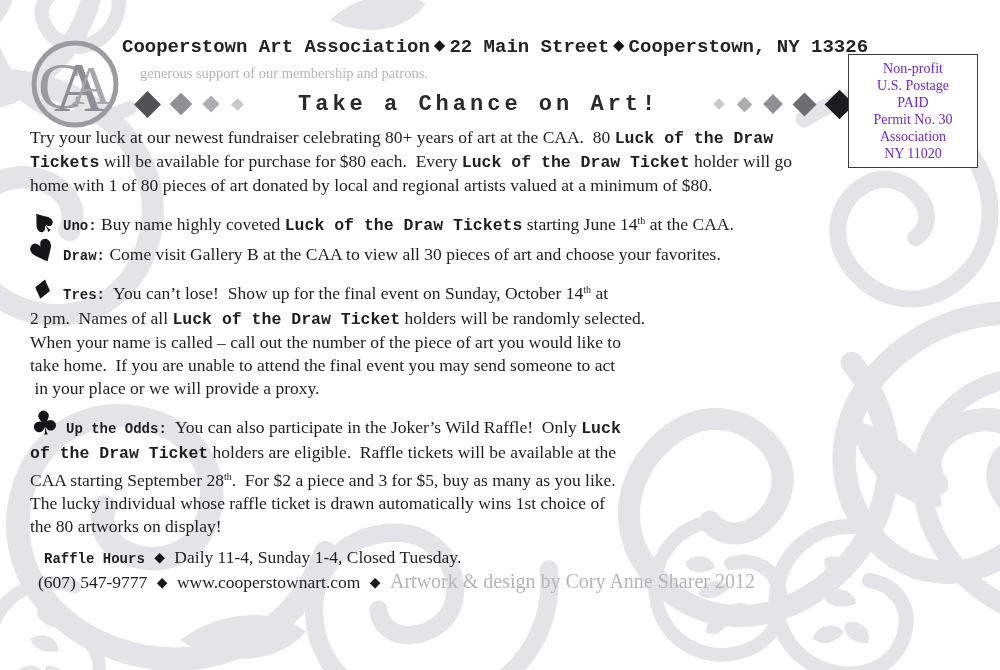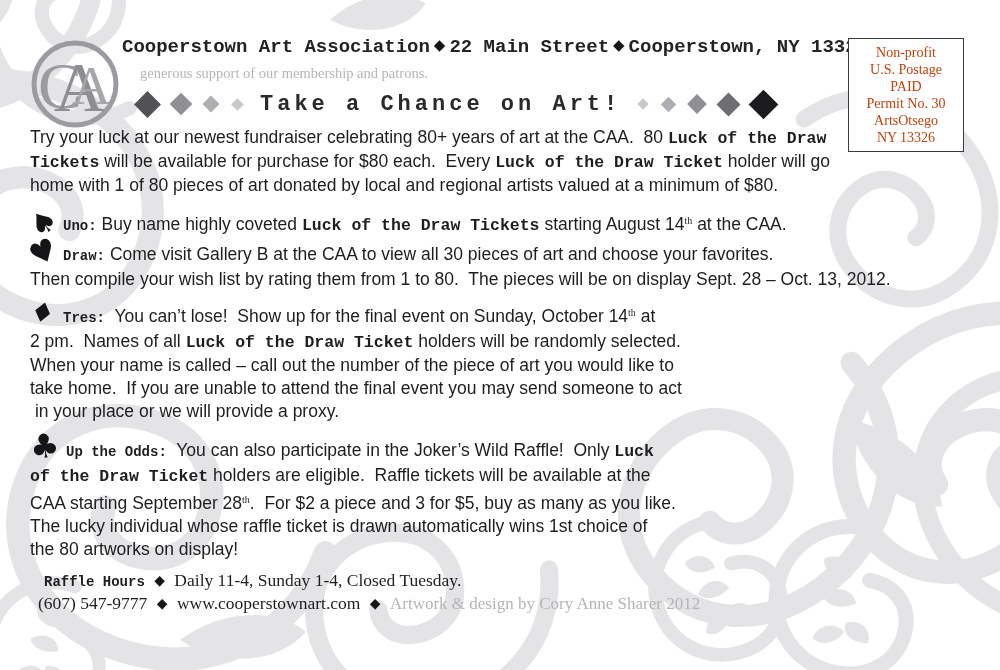--- a/index.html
+++ b/index.html
@@ -17,52 +17,52 @@
   .logo{position:absolute;left:28px;top:34px;z-index:1;}
   .content{position:relative;z-index:2;padding:36px 0 0 30px;width:940px;}
 
   
   .hdr{margin-left:92px;font-family:"Liberation Mono",monospace;font-weight:700;
        font-size:19px;letter-spacing:0px;color:#232325;white-space:nowrap;}
   .hdr-dia{font-family:"DejaVu Sans",sans-serif;font-size:15px;margin:0 4px;vertical-align:2px;color:#161618;}
   .note{margin:5px 0 0 110px;font-size:14.5px;line-height:20px;color:var(--muted);}
 
   
-  .title-row{margin:6px 0 0 100px;display:flex;align-items:center;height:30px;}
+  .title-row{margin:6px 0 0 100px;display:flex;align-items:center;height:30px;gap:38px;}
   .dias{display:flex;align-items:center;}
   .diamond{display:inline-block;transform:rotate(45deg);margin:0 8px;}
   .title-text{font-family:"Liberation Mono",monospace;font-weight:700;font-size:22px;
               letter-spacing:4px;color:#2a2a2c;margin:0 10px;white-space:nowrap;}
 
   
   .copy{white-space:pre-wrap;font-size:17.5px;line-height:23px;margin:0;width:905px;}
   .intro{margin:7px 0 12px 0;}
   .sec{margin:0;}
   .sec-uno{margin-bottom:5px;}
   .sec-deuce{margin-bottom:10px;}
   .sec-tres{margin-bottom:15px;}
   .sec-odds{margin-bottom:9px;}
-  .seg-s{font-family:Liberation Sans, sans-serif;}
+  .seg-s{font-family:Liberation Serif, serif;}
   .seg-tw{font-family:"Liberation Mono",monospace;font-weight:700;font-size:16.5px;}
   .seg-twb{font-family:"Liberation Mono",monospace;font-weight:700;font-size:14px;}
   .seg-sup{font-size:10px;vertical-align:6px;}
-  .seg-muted{color:var(--muted);font-size:17px;text-align:center;}
+  .seg-muted{color:var(--muted);font-size:20px;text-align:center;}
 
   
   .suit{display:inline-block;width:33px;height:16px;line-height:14px;font-size:30px;
         color:#151517;position:relative;top:1px;font-family:"DejaVu Sans",sans-serif;}
   .rot-spade{transform:rotate(-38deg);}
   .rot-heart{transform:rotate(-26deg);}
   .rot-diamond{transform:rotate(14deg);font-size:27px;}
   .rot-club{transform:rotate(-8deg);font-size:33px;width:36px;}
 
   
-  .stamp{position:absolute;left:848px;top:38px;width:112px;z-index:3;background:#fff;
+  .stamp{position:absolute;left:848px;top:54px;width:112px;z-index:3;background:#fff;
          border:1.5px solid #3c3c3e;text-align:center;font-size:14px;line-height:17px;
-         padding:5px 1px;color:#c2410c;}
+         padding:5px 8px;color:#6d28d9;}
 
   
   .footer1{margin:8px 0 0 14px;font-size:17.5px;}
   .footer2{margin:2px 0 0 8px;font-size:17.5px;}
   .ftr-dia{font-family:"DejaVu Sans",sans-serif;font-size:14px;margin:0 5px;vertical-align:1px;color:#161618;}
 </style>
 </head>
 <body>
 
 <div class="postcard">
@@ -104,22 +104,22 @@
     <text x="10" y="74" font-family="Liberation Serif, serif" font-size="66" fill="#9b9ba1">C</text>
     <text x="26" y="77" font-family="Liberation Serif, serif" font-size="70" fill="#8d8d94">A</text>
     <text x="44" y="70" font-family="Liberation Serif, serif" font-size="54" fill="#a6a6ab">A</text>
   </svg>
 
   <div class="stamp">
     <div>Non-profit</div>
     <div>U.S. Postage</div>
     <div>PAID</div>
     <div>Permit No. 30</div>
-    <div>ArtsOtsego</div>
-    <div>NY 13326</div>
+    <div>Association</div>
+    <div>NY 11020</div>
   </div>
 
   <div class="content">
     <div class="hdr"><span>Cooperstown Art Association</span><span class="hdr-dia">◆</span><span>22 Main Street</span><span class="hdr-dia">◆</span><span>Cooperstown, NY 13326</span></div>
 
     <div class="note">
       <div>generous support of our membership and patrons.</div>
     </div>
 
     <div class="title-row">
@@ -134,23 +134,23 @@
           <span class="diamond" style="height: 8px; width: 8px; background: rgb(201, 201, 204);"></span>
           <span class="diamond" style="height: 11px; width: 11px; background: rgb(174, 174, 178);"></span>
           <span class="diamond" style="height: 14px; width: 14px; background: rgb(143, 143, 148);"></span>
           <span class="diamond" style="height: 17px; width: 17px; background: rgb(109, 109, 114);"></span>
           <span class="diamond" style="height: 21px; width: 21px; background: rgb(27, 27, 29);"></span>
         </span>
     </div>
 
     <p class="copy intro"><span class="seg-s">Try your luck at our newest fundraiser celebrating 80+ years of art at the CAA.  80 </span><span class="seg-tw">Luck of the Draw</span><br><span class="seg-tw">Tickets</span><span class="seg-s"> will be available for purchase for $80 each.  Every </span><span class="seg-tw">Luck of the Draw Ticket</span><span class="seg-s"> holder will go</span><br><span class="seg-s">home with 1 of 80 pieces of art donated by local and regional artists valued at a minimum of $80.</span></p>
 
-    <p class="copy sec sec-uno"><span class="suit rot-spade">♠</span><span><span class="seg-twb">Uno:</span><span class="seg-s"> Buy name highly coveted </span><span class="seg-tw">Luck of the Draw Tickets</span><span class="seg-s"> starting August 14</span><span class="seg-sup">th</span><span class="seg-s"> at the CAA.</span></span></p>
+    <p class="copy sec sec-uno"><span class="suit rot-spade">♠</span><span><span class="seg-twb">Uno:</span><span class="seg-s"> Buy name highly coveted </span><span class="seg-tw">Luck of the Draw Tickets</span><span class="seg-s"> starting June 14</span><span class="seg-sup">th</span><span class="seg-s"> at the CAA.</span></span></p>
 
-    <p class="copy sec sec-deuce"><span class="suit rot-heart">♥</span><span><span class="seg-twb">Draw:</span><span class="seg-s"> Come visit Gallery B at the CAA to view all 30 pieces of art and choose your favorites.</span><br><span class="seg-s">Then compile your wish list by rating them from 1 to 80.  The pieces will be on display Sept. 28 – Oct. 13, 2012.</span></span></p>
+    <p class="copy sec sec-deuce"><span class="suit rot-heart">♥</span><span><span class="seg-twb">Draw:</span><span class="seg-s"> Come visit Gallery B at the CAA to view all 30 pieces of art and choose your favorites.</span><br></span></p>
 
     <p class="copy sec sec-tres"><span class="suit rot-diamond">♦</span><span><span class="seg-twb">Tres:</span><span class="seg-s">  You can’t lose!  Show up for the final event on Sunday, October 14</span><span class="seg-sup">th</span><span class="seg-s"> at</span><br><span class="seg-s">2 pm.  Names of all </span><span class="seg-tw">Luck of the Draw Ticket</span><span class="seg-s"> holders will be randomly selected.</span><br><span class="seg-s">When your name is called – call out the number of the piece of art you would like to</span><br><span class="seg-s">take home.  If you are unable to attend the final event you may send someone to act</span><br><span class="seg-s"> in your place or we will provide a proxy.</span></span></p>
 
     <p class="copy sec sec-odds"><span class="suit rot-club">♣</span><span><span class="seg-twb">Up the Odds:</span><span class="seg-s">  You can also participate in the Joker’s Wild Raffle!  Only </span><span class="seg-tw">Luck</span><br><span class="seg-tw">of the Draw Ticket</span><span class="seg-s"> holders are eligible.  Raffle tickets will be available at the</span><br><span class="seg-s">CAA starting September 28</span><span class="seg-sup">th</span><span class="seg-s">.  For $2 a piece and 3 for $5, buy as many as you like.</span><br><span class="seg-s">The lucky individual whose raffle ticket is drawn automatically wins 1st choice of</span><br><span class="seg-s">the 80 artworks on display!</span></span></p>
 
     <div class="footer1"><span class="seg-twb">Raffle Hours</span> <span class="ftr-dia">◆</span> <span>Daily 11-4, Sunday 1-4, Closed Tuesday.</span></div>
 
     <div class="footer2"><span>(607) 547-9777</span> <span class="ftr-dia">◆</span> <span>www.cooperstownart.com</span>  <span class="ftr-dia">◆</span> <span class="seg-muted">Artwork &amp; design by Cory Anne Sharer 2012</span></div>
   </div>
 

